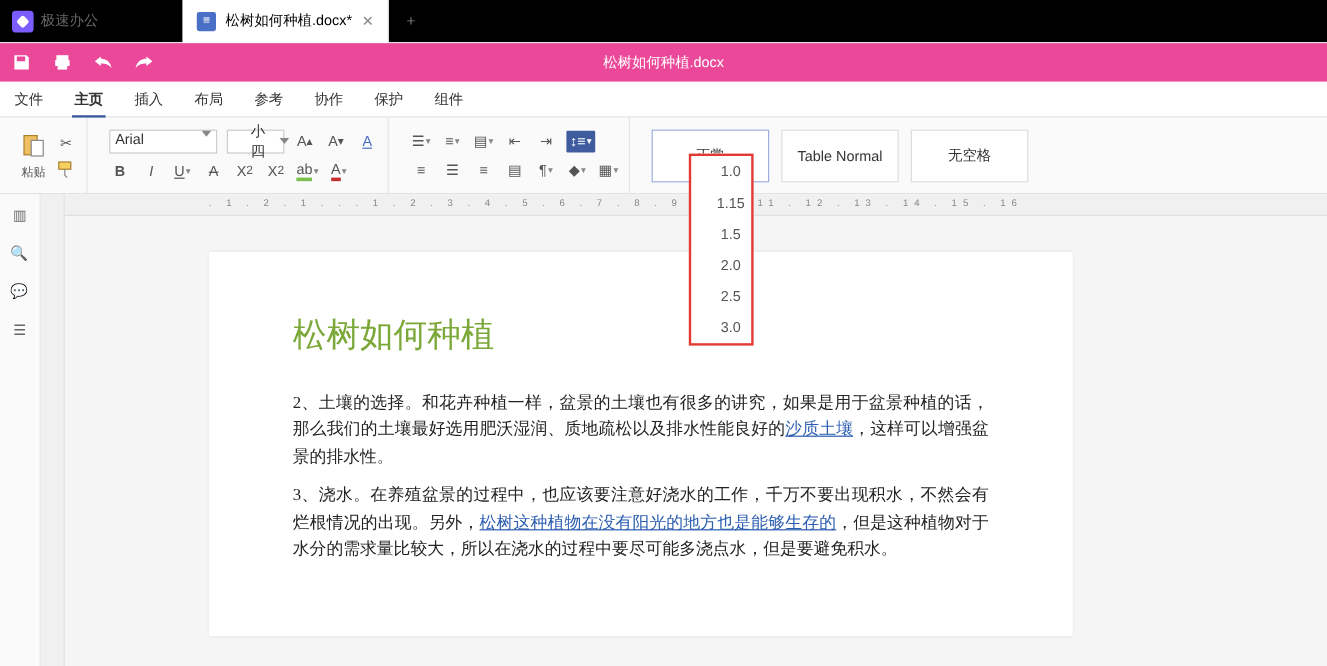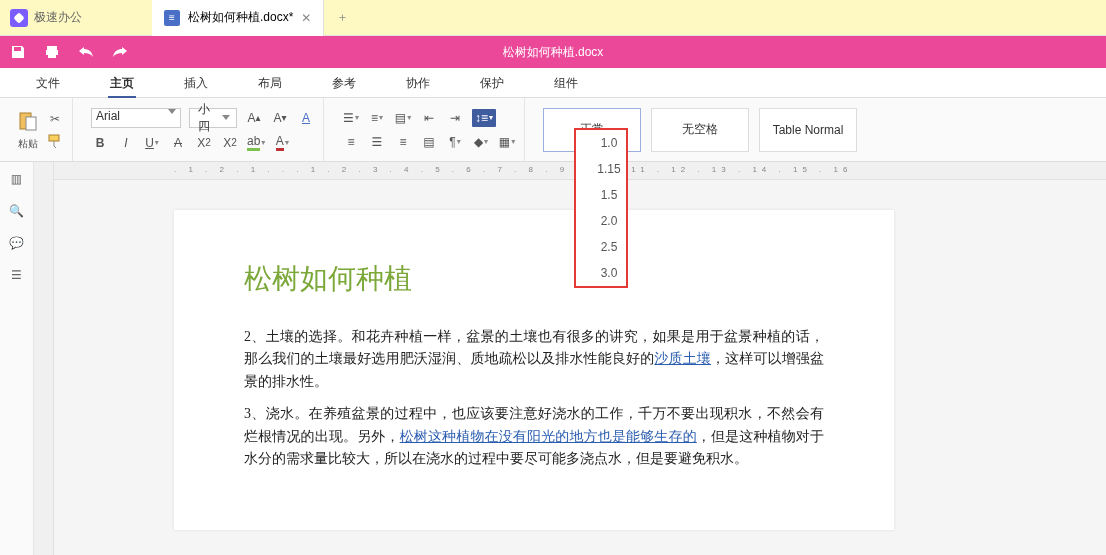--- a/index.html
+++ b/index.html
@@ -1,48 +1,48 @@
 <!DOCTYPE html>
 <html><head>
 <meta charset="utf-8">
 <style>
 * { box-sizing: border-box; margin: 0; padding: 0; }
 body { font-family: "Microsoft YaHei", Arial, sans-serif; font-size: 12px; background: #fff; width: 1106px; height: 555px; overflow: hidden; position: relative; }
 
 
-.titlebar { height: 36px; background: #fef9c3; display: flex; align-items: center; border-bottom: 1px solid #e0e0e0; }
+.titlebar { height: 36px; background: #000000; display: flex; align-items: center; border-bottom: 1px solid #e0e0e0; }
 .app-brand { display: flex; align-items: center; padding: 0 10px; gap: 6px; color: #666; }
 .app-brand .logo { width: 18px; height: 18px; background: #7b5cff; border-radius: 3px; position: relative; }
 .app-brand .logo::after { content: ""; position: absolute; width: 8px; height: 8px; background: #fff; border-radius: 2px; top: 5px; left: 5px; transform: rotate(45deg); }
 .tab { height: 36px; display: flex; align-items: center; background: #fff; border-right: 1px solid #e0e0e0; padding: 0 12px; gap: 8px; margin-left: 60px; }
 .tab .doc-icon { width: 16px; height: 16px; background: #4a6fc7; border-radius: 2px; display: flex; align-items: center; justify-content: center; color: #fff; font-size: 10px; }
 .tab .close { color: #888; cursor: pointer; }
 .newtab { width: 36px; display: flex; align-items: center; justify-content: center; color: #888; }
 
 
 .quickbar { height: 32px; background: #ec4899; display: flex; align-items: center; padding: 0 10px; gap: 18px; color: #fff; position: relative; }
 .quickbar .qicon { width: 16px; height: 16px; display: flex; align-items: center; justify-content: center; }
 .quickbar .wintitle { position: absolute; left: 50%; transform: translateX(-50%); }
 
 
 .menutabs { height: 30px; background: #fff; display: flex; align-items: flex-end; padding: 0 10px; gap: 22px; border-bottom: 1px solid #ddd; }
-.menutabs .mtab { padding: 5px 2px; color: #333; cursor: pointer; position: relative; margin-left: 24px; }
+.menutabs .mtab { padding: 5px 2px; color: #333; cursor: pointer; position: relative; }
 .menutabs .mtab.active { font-weight: bold; }
 .menutabs .mtab.active::after { content: ""; position: absolute; left: 0; right: 0; bottom: -1px; height: 2px; background: #3f5d9e; }
 
 
 .ribbon { height: 64px; background: #fafafa; display: flex; align-items: center; padding: 0 8px; gap: 10px; border-bottom: 1px solid #ddd; }
 .rgroup { display: flex; align-items: center; gap: 6px; height: 100%; padding: 0 8px; border-right: 1px solid #e5e5e5; }
 .rgroup:last-child { border-right: none; }
 .rvstack { display: flex; flex-direction: column; gap: 4px; align-items: center; }
 .rlabel { font-size: 10px; color: #555; }
 .ricon { width: 18px; height: 18px; display: inline-flex; align-items: center; justify-content: center; color: #555; }
 .bigicon { width: 24px; height: 24px; }
 .fontselect { width: 90px; height: 20px; border: 1px solid #ccc; background: #fff; padding: 0 4px; display: flex; align-items: flex-start; justify-content: space-between; color: #333; }
-.sizeselect { width: 48px; height: 20px; border: 1px solid #ccc; background: #fff; padding: 0 8px; display: flex; align-items: center; justify-content: space-between; color: #333; gap: 12px; }
+.sizeselect { width: 48px; height: 20px; border: 1px solid #ccc; background: #fff; padding: 0 19px; display: flex; align-items: center; justify-content: space-between; color: #333; gap: 12px; }
 .rowflex { display: flex; align-items: center; gap: 8px; }
 .iconbtn { min-width: 18px; height: 18px; display: inline-flex; align-items: center; justify-content: center; color: #555; position: relative; cursor: pointer; }
 .dd { font-size: 8px; color: #888; margin-left: 1px; }
 .lsicon { background: #3f5d9e; color: #fff; padding: 1px 3px; border-radius: 1px; }
 .stylebox { width: 98px; height: 44px; border: 1px solid #9bb0de; background: #fff; display: flex; align-items: center; justify-content: center; color: #333; }
 .stylebox.plain { border-color: #ddd; }
 .stylebox.big { font-size: 24px; font-family: serif; }
 
 
 .workarea { display: flex; height: calc(555px - 36px - 32px - 30px - 64px); }
@@ -201,22 +201,22 @@
         <span class="iconbtn">▤</span>
         <span class="iconbtn">¶<span class="dd">▾</span></span>
         <span class="iconbtn">◆<span class="dd">▾</span></span>
         <span class="iconbtn">▦<span class="dd">▾</span></span>
       </div>
     </div>
   </div>
 
   <div class="rgroup" id="styles-group" style="gap:10px; border-right:none;">
       <div class="stylebox">正常</div>
+      <div class="stylebox plain">Table Normal</div>
       <div class="stylebox plain">无空格</div>
-      <div class="stylebox plain">Table Normal</div>
     </div>
 </div>
 
 <div class="workarea">
   <div class="sidetools">
     <span>▥</span>
     <span>🔍</span>
     <span>💬</span>
     <span>☰</span>
   </div>

